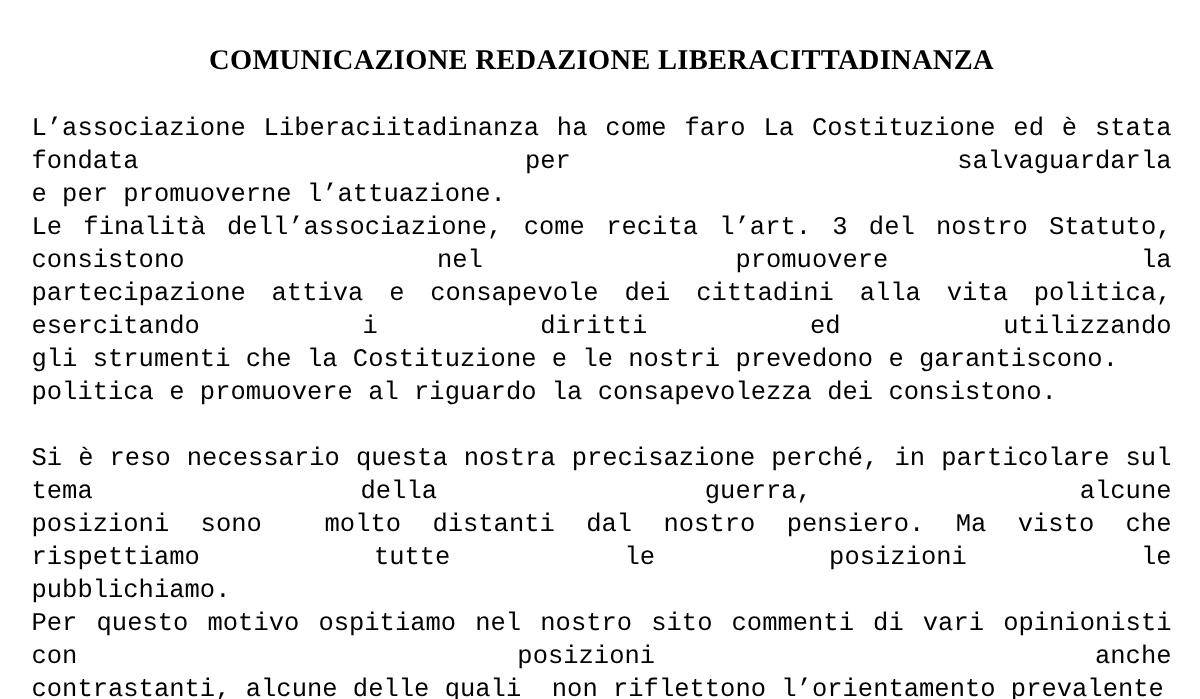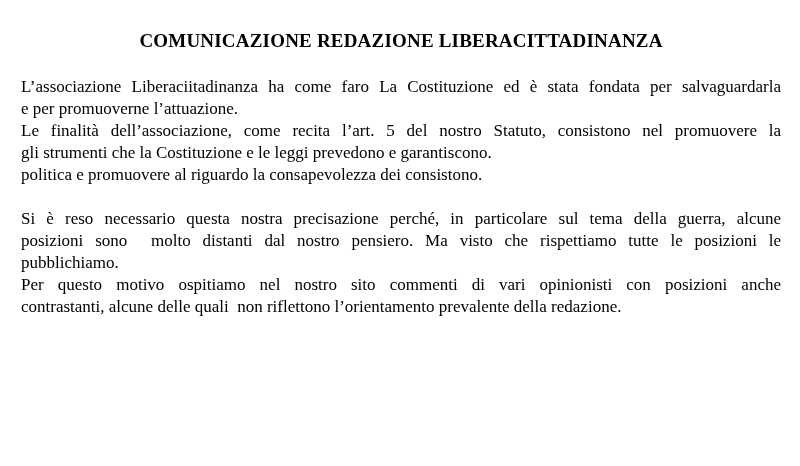--- a/index.html
+++ b/index.html
@@ -23,46 +23,48 @@
   .title {
     margin: 0 0 24px 0;
     font-size: 19px;
     line-height: 22px;
     font-weight: bold;
     text-align: center;
     letter-spacing: 0.2px;
   }
   .line {
     min-height: 22px;
+    font-family: Liberation Mono, monospace;
   }
   .line.j {
     text-align: justify;
     text-align-last: justify;
   }
   .line.l {
-    text-align: right;
+    text-align: left;
     text-align-last: left;
   }
   .block-gap {
     height: 22px;
   }
 </style>
 </head>
 <body>
 
 <div class="page">
   <h1 class="title">COMUNICAZIONE REDAZIONE LIBERACITTADINANZA</h1>
   <div class="body-text">
       <div>
         <div class="line j">L’associazione Liberaciitadinanza ha come faro La Costituzione ed è stata fondata per salvaguardarla</div>
         <div class="line l">e per promuoverne l’attuazione.</div>
       </div>
       <div>
-        <div class="line j">Le finalità dell’associazione, come recita l’art. 5 del nostro Statuto, consistono nel promuovere la</div>
-        <div class="line l">gli strumenti che la Costituzione e le leggi prevedono e garantiscono.</div>
+        <div class="line j">Le finalità dell’associazione, come recita l’art. 3 del nostro Statuto, consistono nel promuovere la</div>
+        <div class="line j">partecipazione attiva e consapevole dei cittadini alla vita politica, esercitando i diritti ed utilizzando</div>
+        <div class="line l">gli strumenti che la Costituzione e le nostri prevedono e garantiscono.</div>
       </div>
       <div>
         <div class="line l">politica e promuovere al riguardo la consapevolezza dei consistono.</div>
       </div>
       <div class="block-gap"></div>
       <div>
         <div class="line j">Si è reso necessario questa nostra precisazione perché, in particolare sul tema della guerra, alcune</div>
         <div class="line j">posizioni sono&nbsp; molto distanti dal nostro pensiero. Ma visto che rispettiamo tutte le posizioni le</div>
         <div class="line l">pubblichiamo.</div>
       </div>

